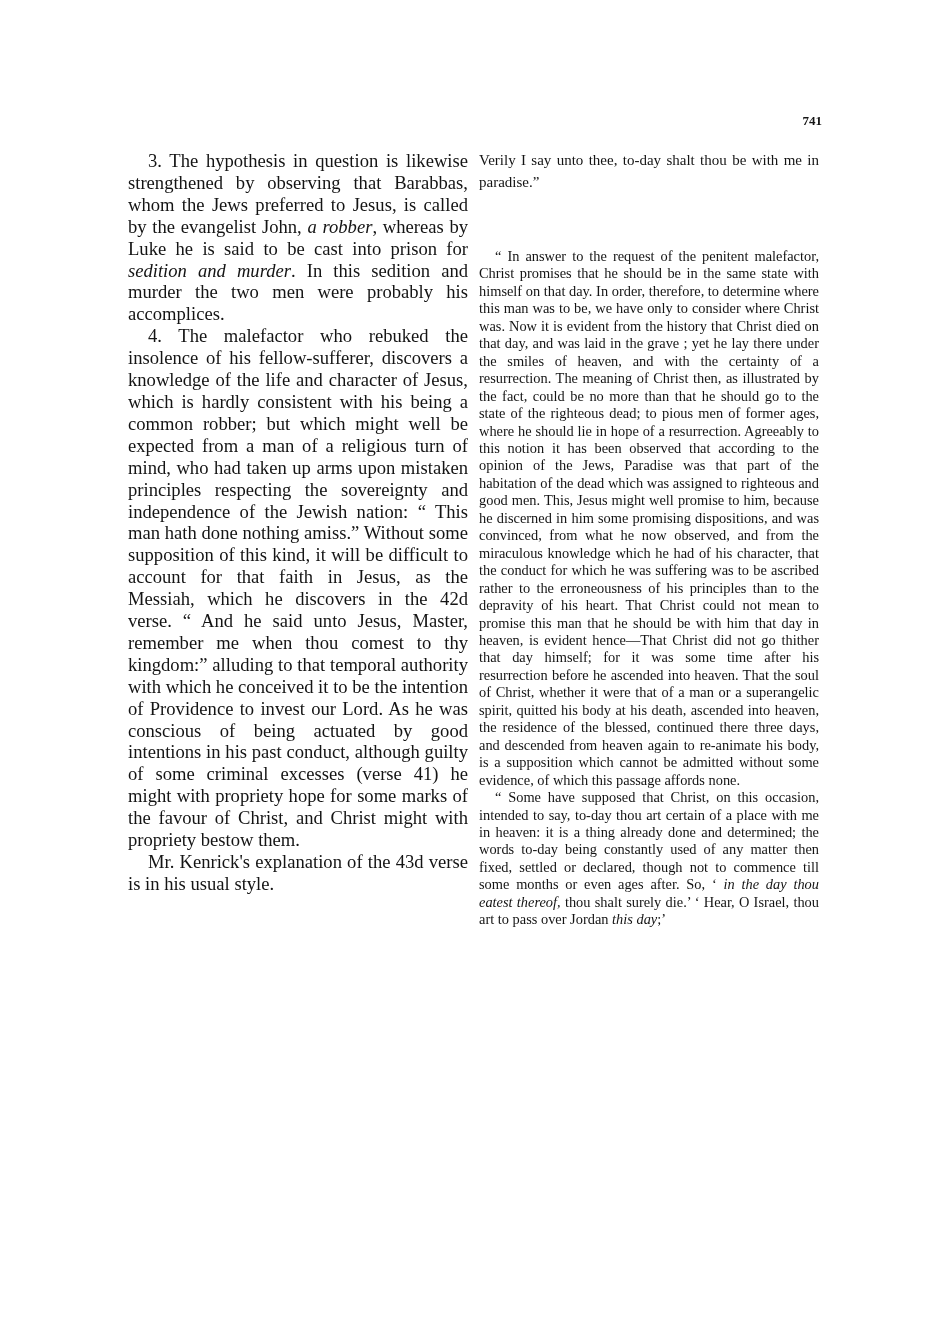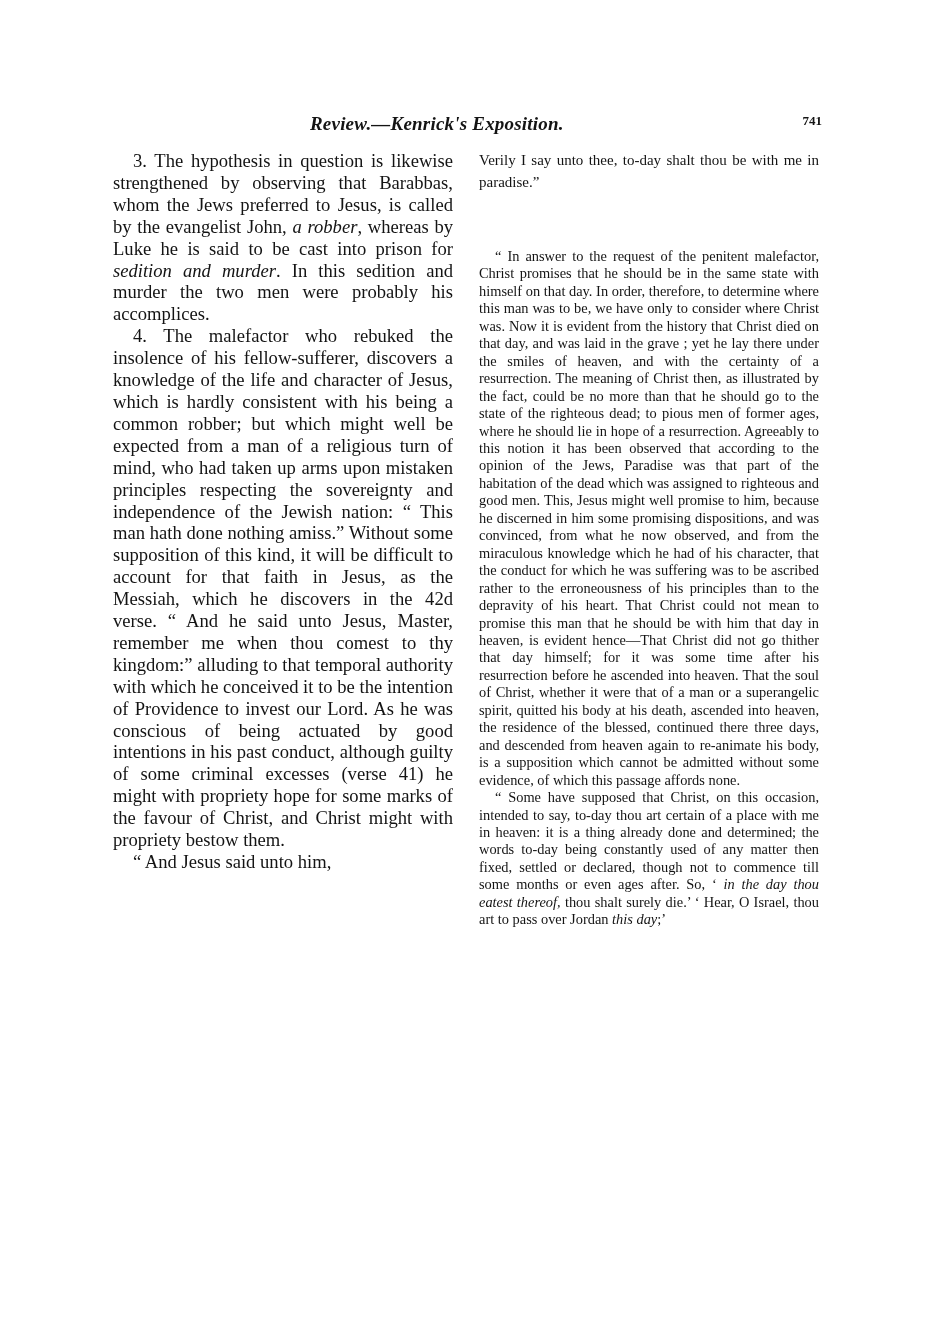--- a/index.html
+++ b/index.html
@@ -14,49 +14,48 @@
     .running-head {
       position: absolute; left: 0; top: 0;
       font-style: italic; font-weight: bold; font-size: 19px; letter-spacing: 0.2px;
     }
     .page-number {
       position: absolute; right: 0; top: 0;
       font-weight: bold; font-size: 13px;
     }
     .col { position: absolute; text-align: justify; }
     .col-left {
-      top: 150px; left: 113px; width: 340px;
+      top: 150px; left: 128px; width: 340px;
       font-size: 18.6px; line-height: 21.9px;
     }
     .col-right-lead {
       top: 150px; left: 479px; width: 340px;
       font-size: 15px; line-height: 21.9px;
     }
     .col-right {
       top: 224px; left: 479px; width: 340px;
       font-size: 14.4px; line-height: 17.45px; margin-top: 24px;
     }
     p { margin: 0; text-indent: 0; }
     p.indent { text-indent: 20px; }
     p.indent-sm { text-indent: 16px; }
     em { font-style: italic; }
     .lead-quote { text-align: justify; }
   </style>
 </head>
 <body>
 
 <div class="header">
-  <span class="running-head">Review.—Kenrick's Exposition.</span>
   <span class="page-number">741</span>
 </div>
 
 <div class="col col-left">
   <p class="indent"><span>3. The hypothesis in question is likewise strengthened by observing that Barabbas, whom the Jews preferred to Jesus, is called by the evangelist John, </span><em>a robber</em><span>, whereas by Luke he is said to be cast into prison for </span><em>sedition and murder</em><span>. In this sedition and murder the two men were probably his accomplices.</span></p>
   <p class="indent">4. The malefactor who rebuked the insolence of his fellow-sufferer, discovers a knowledge of the life and character of Jesus, which is hardly consistent with his being a common robber; but which might well be expected from a man of a religious turn of mind, who had taken up arms upon mistaken principles respecting the sovereignty and independence of the Jewish nation: “ This man hath done nothing amiss.” Without some supposition of this kind, it will be difficult to account for that faith in Jesus, as the Messiah, which he discovers in the 42d verse. “ And he said unto Jesus, Master, remember me when thou comest to thy kingdom:” alluding to that temporal authority with which he conceived it to be the intention of Providence to invest our Lord. As he was conscious of being actuated by good intentions in his past conduct, although guilty of some criminal excesses (verse 41) he might with propriety hope for some marks of the favour of Christ, and Christ might with propriety bestow them.</p>
-  <p class="indent">“ And Jesus said unto him,</p>
+  <p class="indent">Mr. Kenrick's explanation of the 43d verse is in his usual style.</p>
 </div>
 
 <div class="col col-right-lead">
   <p class="lead-quote">Verily I say unto thee, to-day shalt thou be with me in paradise.”</p>
 </div>
 
 <div class="col col-right">
   <p class="indent-sm">“ In answer to the request of the penitent malefactor, Christ promises that he should be in the same state with himself on that day. In order, therefore, to determine where this man was to be, we have only to consider where Christ was. Now it is evident from the history that Christ died on that day, and was laid in the grave ; yet he lay there under the smiles of heaven, and with the certainty of a resurrection. The meaning of Christ then, as illustrated by the fact, could be no more than that he should go to the state of the righteous dead; to pious men of former ages, where he should lie in hope of a resurrection. Agreeably to this notion it has been observed that according to the opinion of the Jews, Paradise was that part of the habitation of the dead which was assigned to righteous and good men. This, Jesus might well promise to him, because he discerned in him some promising dispositions, and was convinced, from what he now observed, and from the miraculous knowledge which he had of his character, that the conduct for which he was suffering was to be ascribed rather to the erroneousness of his principles than to the depravity of his heart. That Christ could not mean to promise this man that he should be with him that day in heaven, is evident hence—That Christ did not go thither that day himself; for it was some time after his resurrection before he ascended into heaven. That the soul of Christ, whether it were that of a man or a superangelic spirit, quitted his body at his death, ascended into heaven, the residence of the blessed, continued there three days, and descended from heaven again to re-animate his body, is a supposition which cannot be admitted without some evidence, of which this passage affords none.</p>
   <p class="indent-sm"><span>“ Some have supposed that Christ, on this occasion, intended to say, to-day thou art certain of a place with me in heaven: it is a thing already done and determined; the words to-day being constantly used of any matter then fixed, settled or declared, though not to commence till some months or even ages after. So, ‘ </span><em>in the day thou eatest thereof,</em><span> thou shalt surely die.’ ‘ Hear, O Israel, thou art to pass over Jordan </span><em>this day</em><span>;’</span></p>
 </div>

